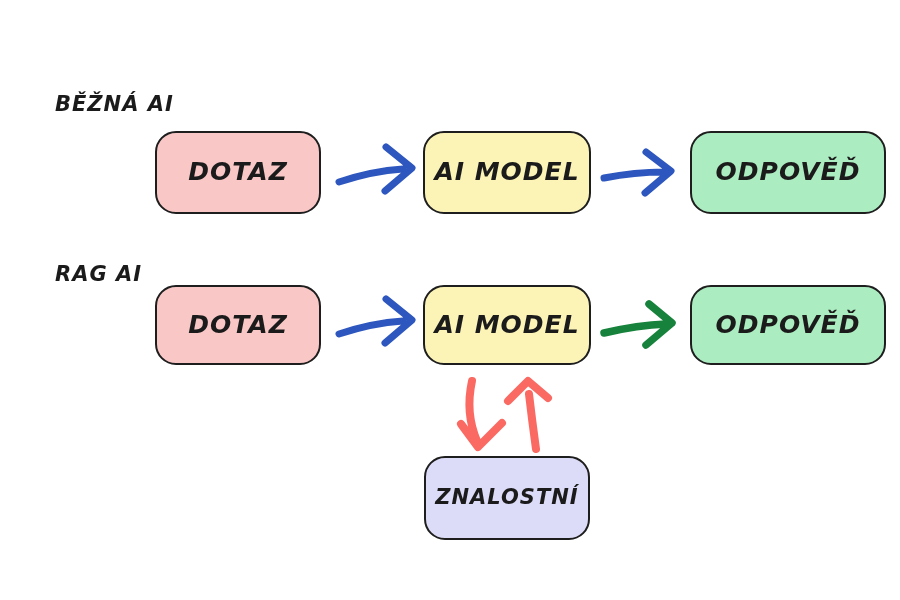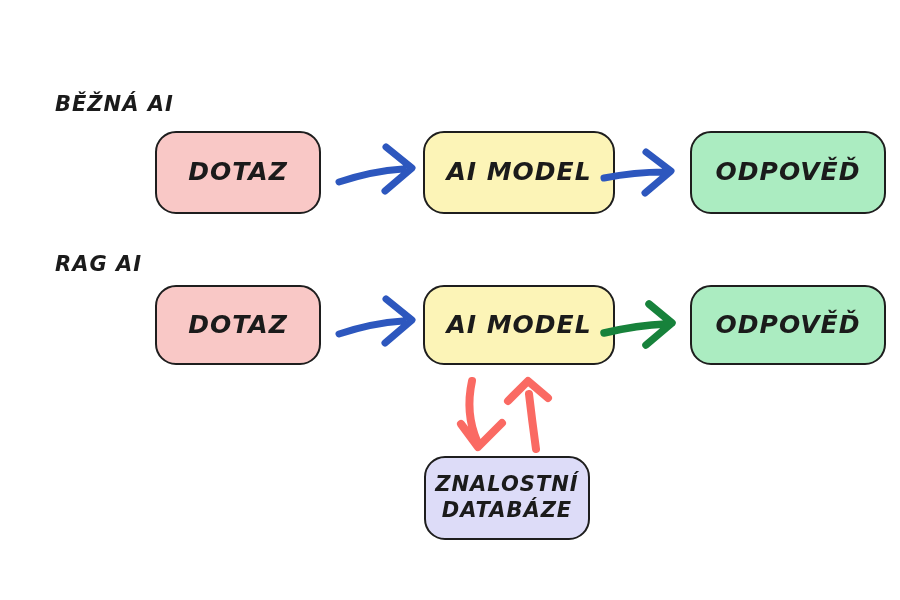--- a/index.html
+++ b/index.html
@@ -43,26 +43,26 @@
     line-height: 1.22;
   }
   .node.small-text { font-size: 21px; }
   .fill-pink     { background: #f9c8c6; }
   .fill-yellow   { background: #fcf4b7; }
   .fill-green    { background: #abecc1; }
   .fill-lavender { background: #dddcf8; }
 
   
   .lbl-bezna { left: 55px;  top: 92px; }
-  .lbl-rag   { left: 55px;  top: 252px; }
+  .lbl-rag   { left: 55px;  top: 262px; }
 
   .r1 { top: 131px; height: 83px; }
   .r2 { top: 285px; height: 80px; }
   .col-left  { left: 155px; width: 166px; }
-  .col-mid   { left: 423px; width: 192px; border-radius: 21px; }
+  .col-mid   { left: 423px; width: 168px; border-radius: 21px; }
   .col-right { left: 690px; width: 196px; }
 
   .kb-box { left: 424px; top: 456px; width: 166px; height: 84px; }
 
   .arrows-layer {
     position: absolute;
     left: 0; top: 0;
     width: 900px; height: 600px;
     pointer-events: none;
   }
@@ -91,21 +91,20 @@
   <div class="node fill-green r1 col-right">ODPOVĚĎ</div>
 
   <div class="node fill-pink r2 col-left">DOTAZ</div>
 
   <div class="node fill-yellow r2 col-mid">AI MODEL</div>
 
   <div class="node fill-green r2 col-right">ODPOVĚĎ</div>
 
   <div class="node fill-lavender small-text kb-box">
     <div>ZNALOSTNÍ</div>
-    <div>DATABÁZE</div>
   </div>
 
   <svg class="arrows-layer" viewBox="0 0 900 600">
 
     <path class="w-blue" d="M339,182 Q372,171 403,169 M386,147 L412,168 L385,191" stroke="#2d57be"></path>
 
     <path class="w-blue" d="M604,178 Q635,172 664,172 M646,152 L671,171 L645,193" stroke="#2d57be"></path>
 
     <path class="w-blue" d="M339,334 Q372,323 403,321 M386,299 L412,320 L385,343" stroke="#2d57be"></path>
 

